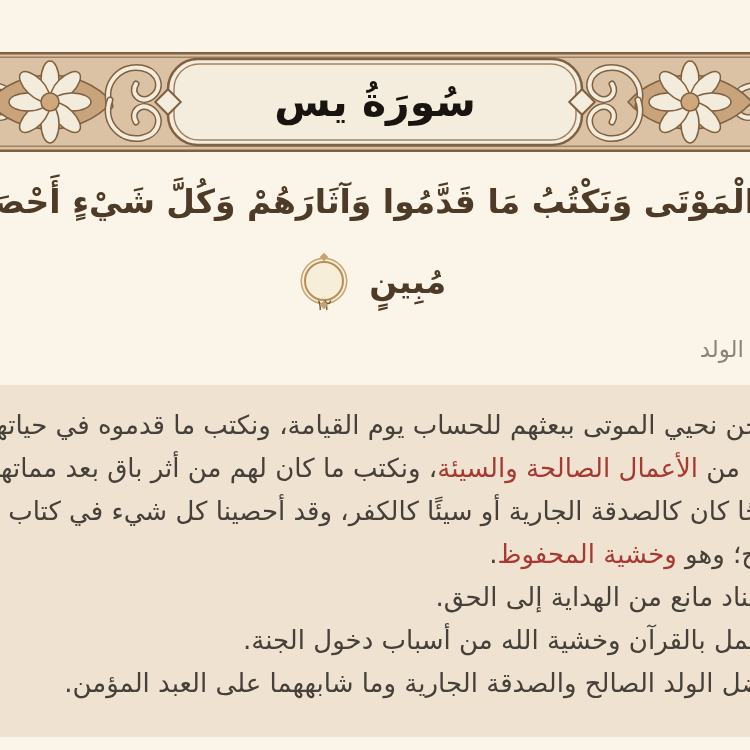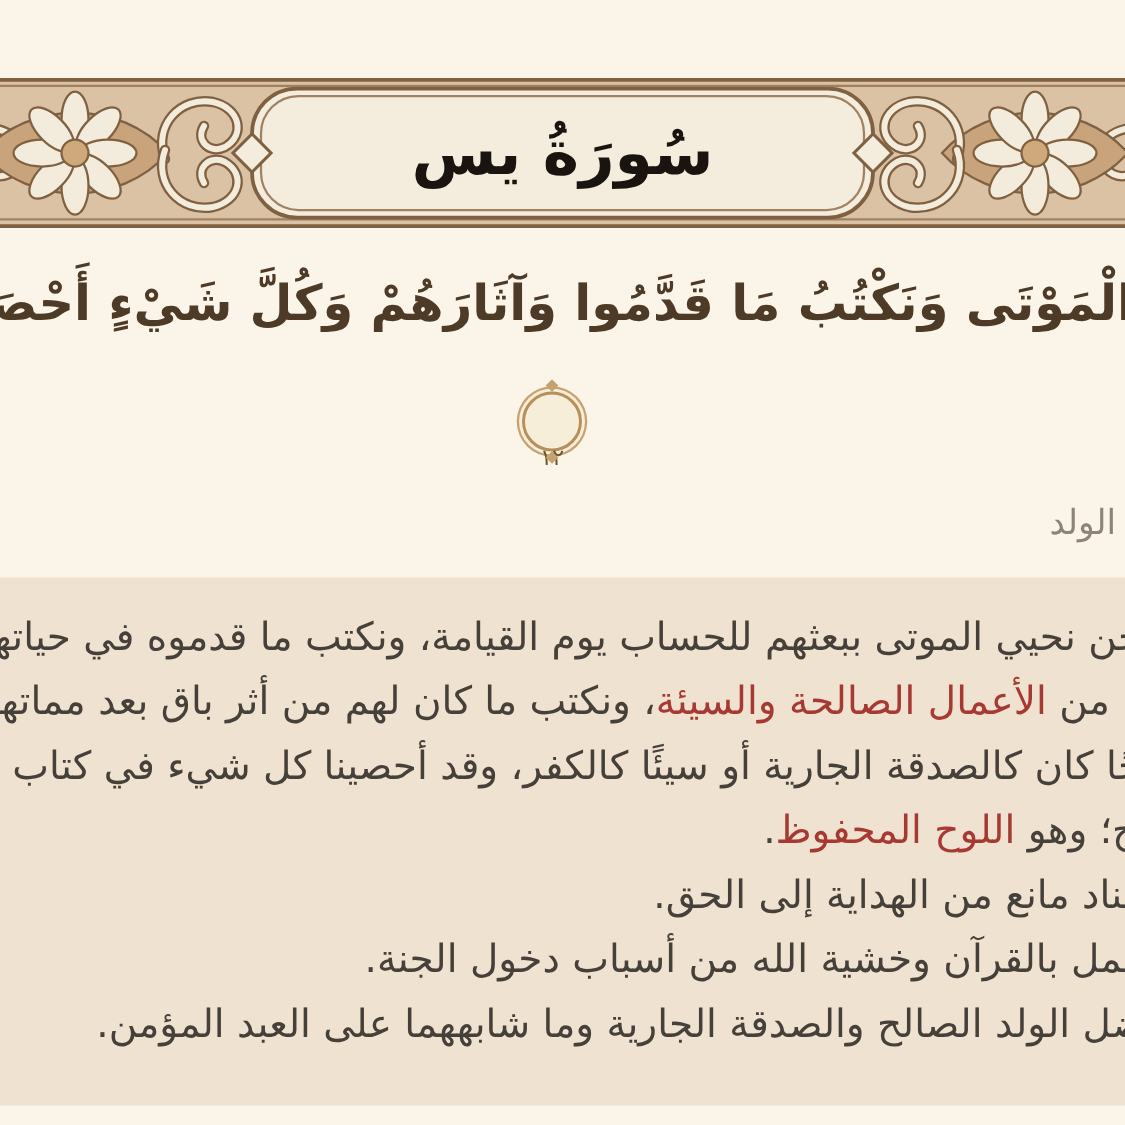--- a/index.html
+++ b/index.html
@@ -109,32 +109,33 @@
     <rect x="174" y="12" width="402" height="76" rx="25" fill="none" stroke="#a08263" stroke-width="1.5"></rect>
     <rect x="-9" y="-9" width="18" height="18" transform="translate(168,50) rotate(45)" fill="#f4ecdc" stroke="#7f6142" stroke-width="2"></rect>
     <rect x="-9" y="-9" width="18" height="18" transform="translate(582,50) rotate(45)" fill="#f4ecdc" stroke="#7f6142" stroke-width="2"></rect>
   </svg>
 
   <div class="surah-title">سُورَةُ يس</div>
 
   <div class="verse-line1">إِنَّا نَحْنُ نُحْيِ الْمَوْتَى وَنَكْتُبُ مَا قَدَّمُوا وَآثَارَهُمْ وَكُلَّ شَيْءٍ أَحْصَيْنَاهُ فِي إِمَامٍ</div>
 
   <div class="verse-line2">
+    <span>مُبِينٍ</span>
     <span class="medallion">
       <span>١٢</span>
     </span>
   </div>
 
   <div class="section-label">الولد</div>
 
   <div class="tafsir-box">
     <div class="tafsir-lines">
         <div class="tafsir-line"><span>إنا نحن نحيي الموتى ببعثهم للحساب يوم القيامة، ونكتب ما قدموه في حياتهم</span></div>
         <div class="tafsir-line"><span>الدنيا من </span><span class="red">الأعمال الصالحة والسيئة</span><span>، ونكتب ما كان لهم من أثر باق بعد مماتهم،</span></div>
         <div class="tafsir-line"><span>صالحًا كان كالصدقة الجارية أو سيئًا كالكفر، وقد أحصينا كل شيء في كتاب</span></div>
-        <div class="tafsir-line"><span>واضح؛ وهو </span><span class="red">اللوح المحفوظ</span><span>.</span></div>
+        <div class="tafsir-line"><span>واضح؛ وهو </span><span class="red">وخشية المحفوظ</span><span>.</span></div>
         <div class="tafsir-line"><span>• العناد مانع من الهداية إلى الحق.</span></div>
         <div class="tafsir-line"><span>• العمل بالقرآن وخشية الله من أسباب دخول الجنة.</span></div>
         <div class="tafsir-line"><span>• فضل الولد الصالح والصدقة الجارية وما شابههما على العبد المؤمن.</span></div>
       </div>
   </div>
 
 </div>
 
 </body></html>

